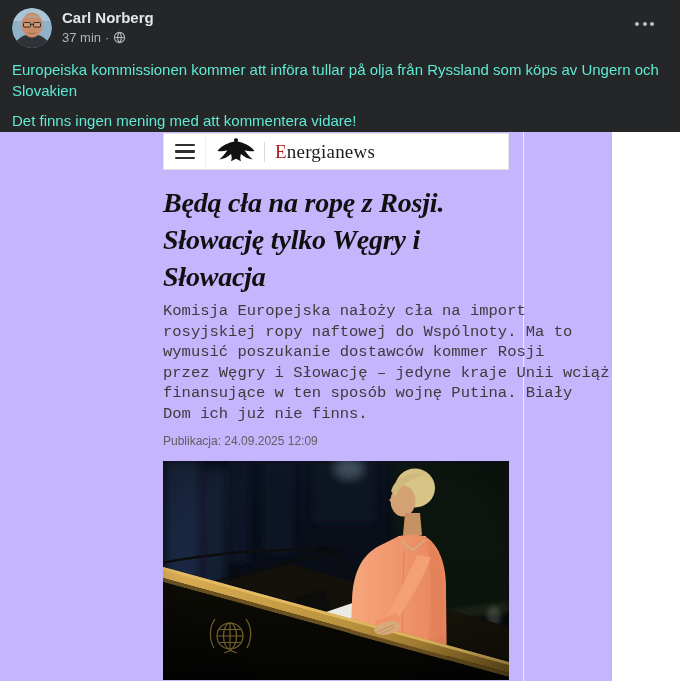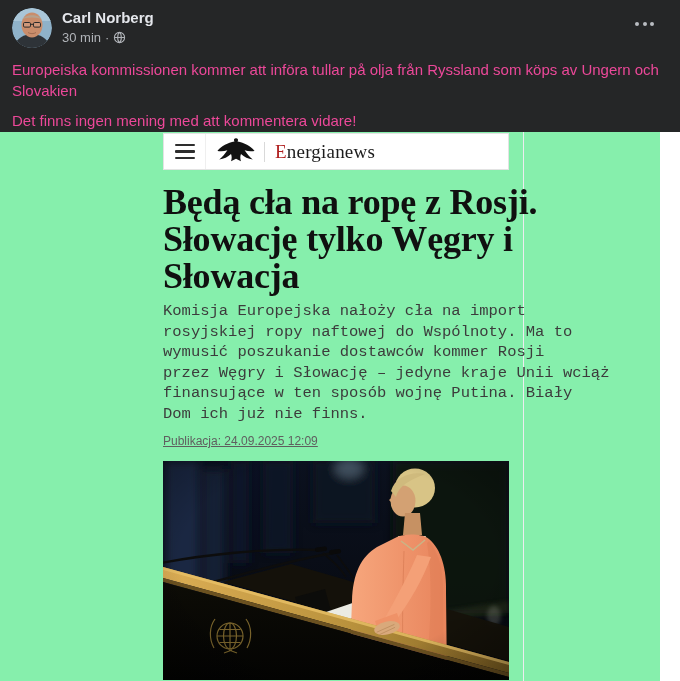--- a/index.html
+++ b/index.html
@@ -10,47 +10,47 @@
   .post-top { position:absolute; top:0; left:0; width:680px; height:132px;
               background:#252627; color:#e4e6eb; padding:8px 12px 8px; }
   .post-header { display:flex; align-items:flex-start; }
   .avatar { width:40px; height:40px; border-radius:50%; overflow:hidden; flex:0 0 40px; cursor:pointer; }
   .post-id { margin-left:10px; padding-top:1px; }
   .author { font-size:15px; font-weight:bold; color:#e4e6eb; line-height:18px; }
   .meta { display:flex; align-items:center; gap:4px; margin-top:3px;
           font-size:13px; color:#b0b3b8; line-height:15px; }
   .menu-btn { margin-left:auto; margin-top:10px; margin-right:10px; display:flex; gap:3.5px; cursor:pointer; padding:4px; }
   .menu-btn i { width:4px; height:4px; border-radius:50%; background:#b9bcc1; }
-  .post-text { margin-top:11px; font-size:15px; line-height:21px; color:#ec4899; width:660px; }
+  .post-text { margin-top:11px; font-size:15px; line-height:21px; color:#5eead4; width:660px; }
   .post-text p { margin-bottom:9px; }
 
   
-  .attachment { position:absolute; top:132px; left:0; width:660px; height:549px; background:#86efac; cursor:pointer; }
+  .attachment { position:absolute; top:132px; left:0; width:612px; height:549px; background:#c4b5fd; cursor:pointer; }
   .attach-edge { position:absolute; top:0; left:523px; width:1px; height:549px; background:#ececf0; }
   .article-card { position:absolute; left:163px; top:1px; width:346px; }
 
   .site-header { height:37px; border:1px solid #e3e3e3; background:#fff;
                  display:flex; align-items:center; }
   .burger-cell { width:42px; height:100%; display:flex; align-items:center; justify-content:center;
                  border-right:1px solid #efefef; cursor:pointer; }
   .burger { display:flex; flex-direction:column; gap:4px; }
   .burger i { display:block; width:20px; height:2.4px; background:#2e2e2e; border-radius:1px; }
   .eagle { margin-left:10px; }
   .site-divider { width:1px; height:20px; background:#d9d9d9; margin:0 10px 0 8px; }
   .site-name { font-family:"Liberation Serif", serif; font-size:19px; color:#1c1c1c; letter-spacing:.2px; }
   .site-name .red { color:#b01e1e; }
 
   .headline { margin-top:14px; font-family:"Liberation Serif", serif; font-weight:bold;
-              font-size:36px; line-height:37px; color:#101010; letter-spacing:-.2px; }
+              font-size:28px; line-height:37px; color:#101010; letter-spacing:-.2px;font-style:italic; }
   .headline div { white-space:nowrap; }
 
   .lead { margin-top:6px; font-size:15.5px; line-height:20.5px; color:#3c3c3c;font-family:Liberation Mono, monospace; }
   .lead div { white-space:nowrap; }
 
-  .pub { margin-top:10px; font-size:12px; color:#5f5f5f;text-decoration:underline; }
+  .pub { margin-top:10px; font-size:12px; color:#5f5f5f; }
 
   .photo { margin-top:13px; display:block; }
 </style>
 </head>
 <body>
 
 <div class="screen">
 
   <div class="post-top">
     <div class="post-header">
@@ -70,21 +70,21 @@
             <rect x="11.5" y="14.5" width="7" height="4.6" rx="1.2" fill="rgba(255,255,255,.10)" stroke="#2a2a2a" stroke-width="1"></rect>
             <rect x="21.5" y="14.5" width="7" height="4.6" rx="1.2" fill="rgba(255,255,255,.10)" stroke="#2a2a2a" stroke-width="1"></rect>
             <line x1="18.5" y1="16.3" x2="21.5" y2="16.3" stroke="#2a2a2a" stroke-width="1"></line>
             <path d="M16,24.5 C18,26 22,26 24,24.5" stroke="#9c6a50" stroke-width=".9" fill="none"></path>
           </g>
         </svg>
       </div>
       <div class="post-id">
         <div class="author">Carl Norberg</div>
         <div class="meta">
-          <span>30 min</span>
+          <span>37 min</span>
           <span>·</span>
           <span style="display:flex">
             <svg width="13" height="13" viewBox="0 0 14 14" fill="none" stroke="#b0b3b8" stroke-width="1.15">
               <circle cx="7" cy="7" r="5.5"></circle>
               <path d="M1.5,7 H12.5"></path>
               <path d="M7,1.5 C9.6,3.2 9.6,10.8 7,12.5 C4.4,10.8 4.4,3.2 7,1.5"></path>
             </svg>
           </span>
         </div>
       </div>

